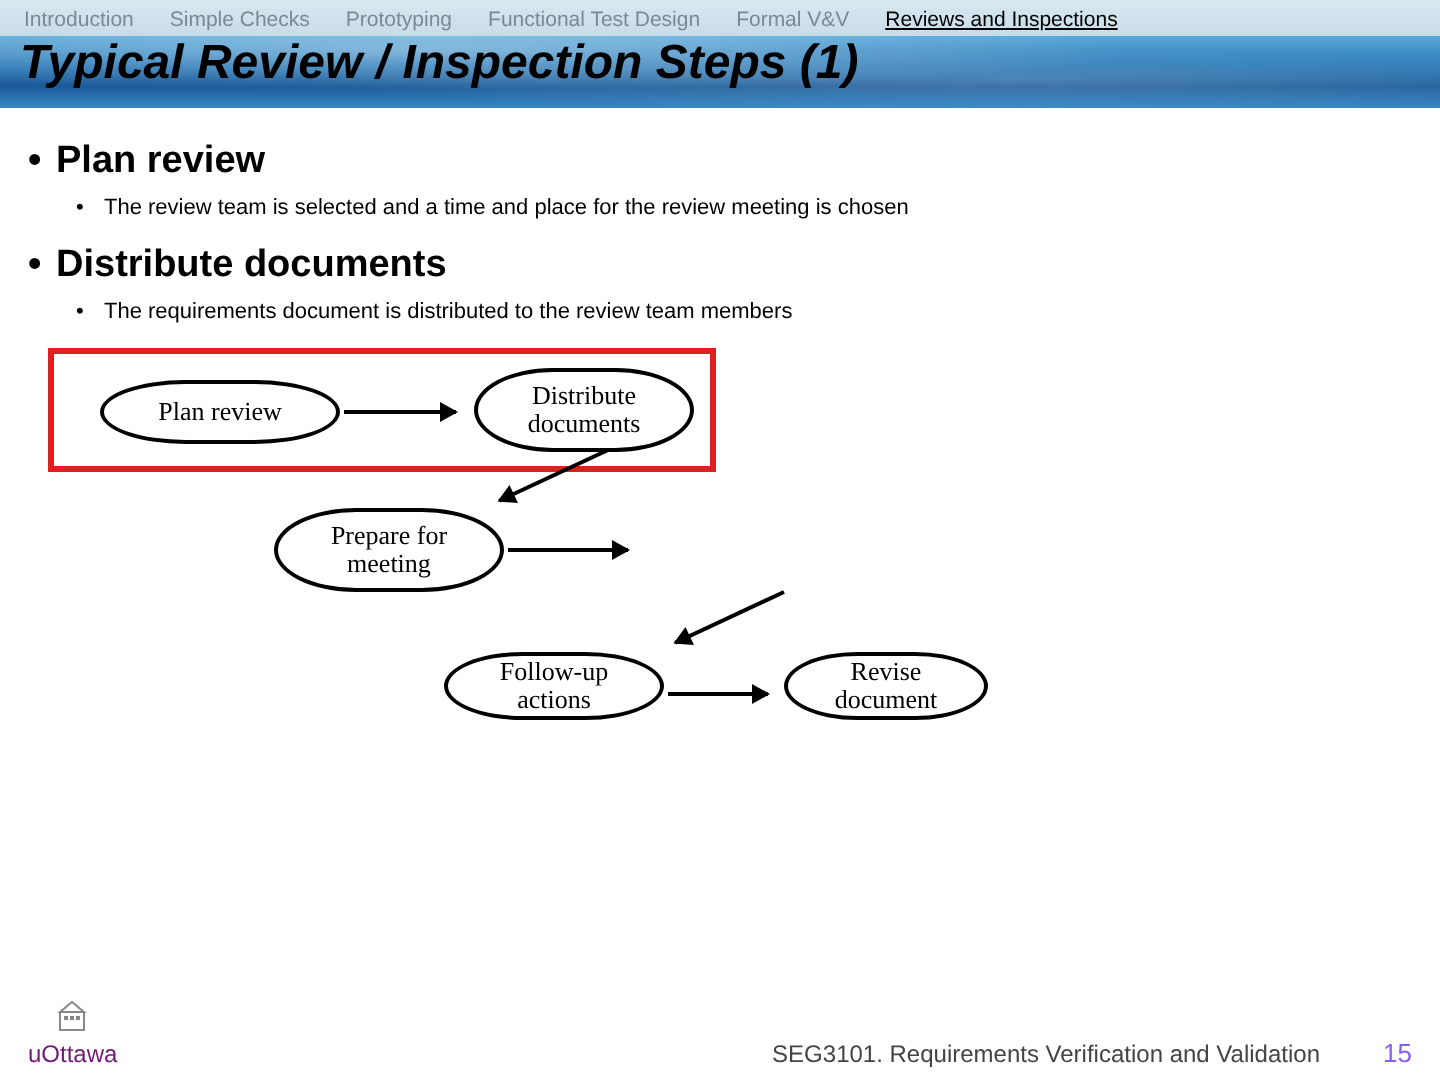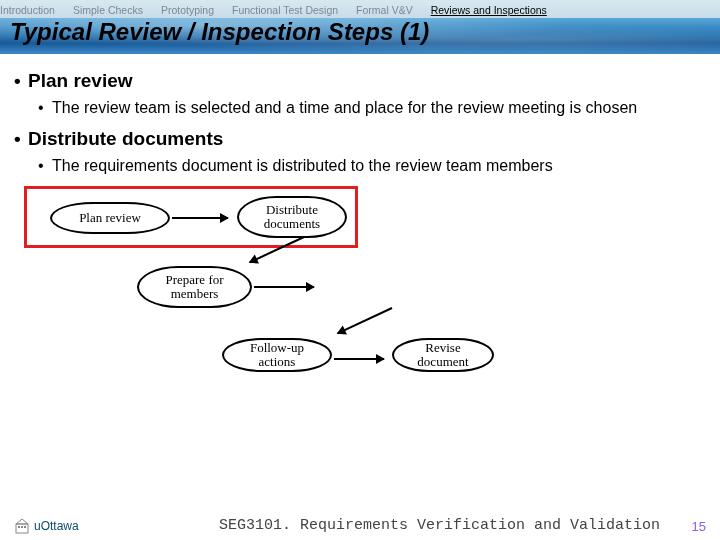--- a/index.html
+++ b/index.html
@@ -7,21 +7,21 @@
     width: 720px;
     height: 540px;
     font-family: Arial, sans-serif;
     background: #fff;
     position: relative;
     overflow: hidden;
   }
   .topnav {
     display: flex;
     gap: 18px;
-    padding: 4px 8px 2px 0;
+    padding: 4px 8px 2px 12px;
     font-size: 10.5px;
     background: linear-gradient(to bottom, #d8e8f0 0%, #c8dce8 100%);
     color: #7a8a95;
   }
   .topnav span { cursor: default; }
   .topnav .active { color: #000; text-decoration: underline; }
   .titlebar {
     background: linear-gradient(to bottom, #5aa8d8 0%, #2a7ab8 40%, #1a5a98 70%, #3a8ac8 100%);
     padding: 0 10px 8px 10px;
     position: relative;
@@ -51,21 +51,21 @@
     margin-top: 6px;
     position: relative;
   }
   .b1::before {
     content: "•";
     position: absolute;
     left: -14px;
     top: 0;
   }
   .b2 {
-    font-size: 16px;
+    font-size: 11px;
     color: #000;
     margin: 6px 0 10px 24px;
     position: relative;
     line-height: 1.25;
   }
   .b2::before {
     content: "•";
     position: absolute;
     left: -14px;
     top: 0;
@@ -135,31 +135,31 @@
     display: flex;
     align-items: center;
     padding: 0 14px;
     font-size: 10px;
     color: #555;
   }
   .logo {
     display: flex;
     align-items: center;
     gap: 4px;
-    color: #0c4a6e;
+    color: #701a75;
     font-size: 12px;
+    flex-direction: column;
   }
   .logo svg { display: block; }
   .foot-center {
     position: absolute;
     right: 60px;
     bottom: 0;
-    font-size: 15px;
+    font-size: 12px;
     color: #444;
-    font-family: Liberation Mono, monospace;
   }
   .pagenum {
     position: absolute;
     right: 14px;
     bottom: 0;
     font-size: 13px;
     color: #8b5cf6;
   }
 </style>
 </head>
@@ -186,21 +186,21 @@
   <div class="b2">The requirements document is distributed to the review team members</div>
 
   <div class="diagram-wrap">
     <div class="diagram">
       <div class="redbox"></div>
 
       <div class="node" style="left:28px; top:16px; width:120px; height:32px;">Plan review</div>
       <div class="node" style="left:215px; top:10px; width:110px; height:42px; white-space:pre-line;">Distribute
 documents</div>
       <div class="node" style="left:115px; top:80px; width:115px; height:42px; white-space:pre-line;">Prepare for
-members</div>
+meeting</div>
       <div class="node" style="left:200px; top:152px; width:110px; height:34px; white-space:pre-line;">Follow-up
 actions</div>
       <div class="node" style="left:370px; top:152px; width:102px; height:34px; white-space:pre-line;">Revise
 document</div>
 
       <div class="arrow h" style="left:150px; top:31px; width:56px;"></div>
       <div class="arrow d" style="left:282px; top:50px; width:60px; transform:rotate(155deg);"></div>
       <div class="arrow h" style="left:232px; top:100px; width:60px;"></div>
       <div class="arrow d" style="left:370px; top:121px; width:60px; transform:rotate(155deg);"></div>
       <div class="arrow h" style="left:312px; top:172px; width:50px;"></div>

